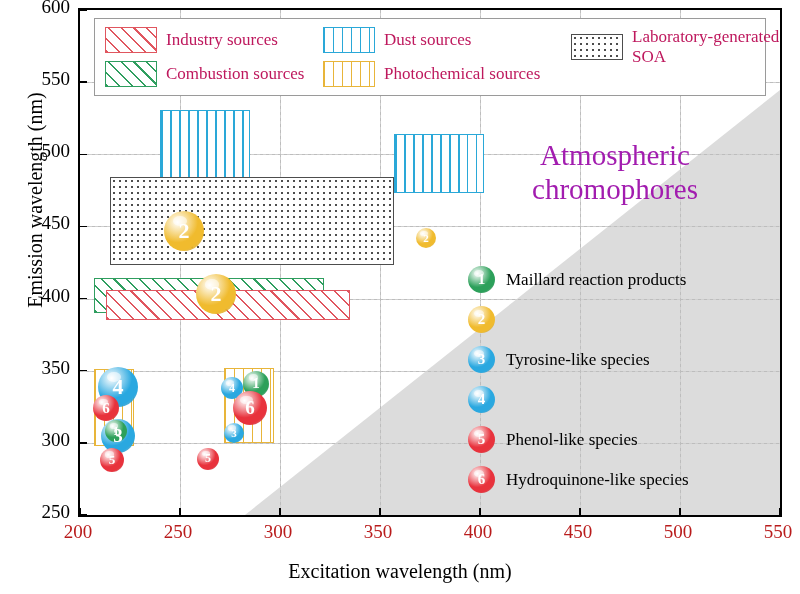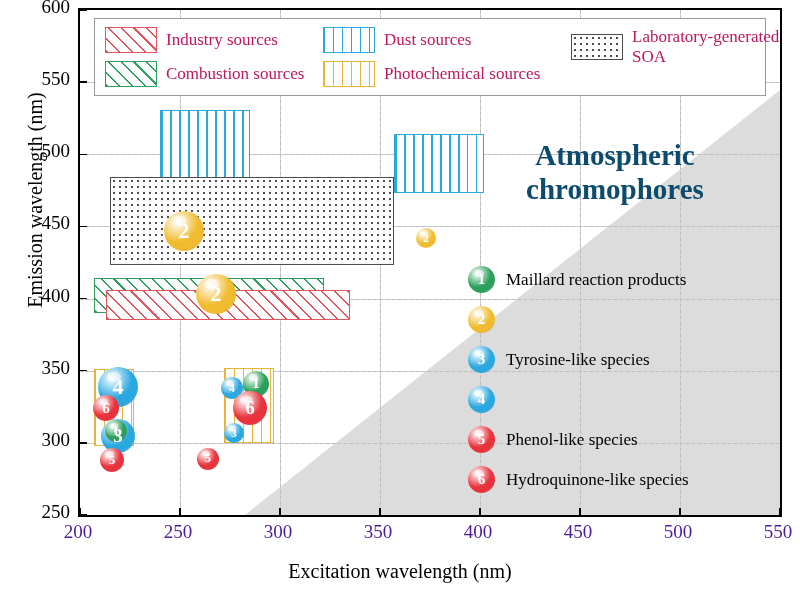--- a/index.html
+++ b/index.html
@@ -35,21 +35,21 @@
   .gl.h{height:1px;left:0;right:0;
         background-image:linear-gradient(to right,#bdbdbd 50%,transparent 50%);
         background-size:6px 1px;}
 
   
   .tick{position:absolute;background:#000;}
   .tick.x{width:1.5px;height:7px;bottom:0;}
   .tick.y{height:1.5px;width:7px;left:0;}
 
   
-  .xtl{position:absolute;font-size:19px;color:#4c1d95;text-align:center;width:60px;}
+  .xtl{position:absolute;font-size:19px;color:#b91c1c;text-align:center;width:60px;}
   .ytl{position:absolute;font-size:19px;color:#000;text-align:right;width:54px;}
   .axis-title{position:absolute;font-size:20px;color:#000;}
   #x-axis-title{left:0;width:800px;text-align:center;top:560px;}
   #y-axis-title{
     transform:rotate(-90deg);
     transform-origin:left top;
     left:24px;top:400px;width:400px;text-align:center;
   }
 
   
@@ -64,21 +64,21 @@
     background:#fff;
     box-sizing:border-box;
   }
   .leg-item{position:absolute;display:flex;align-items:center;}
   .leg-swatch{width:52px;height:26px;box-sizing:border-box;margin-right:9px;}
   .leg-label{font-size:17px;color:#be185d;white-space:nowrap;line-height:1.15;}
 
   
   .atm{
     position:absolute;right:10px;top:128px;width:310px;
-    text-align:center;color:#0c4a6e;font-weight:bold;font-size:29px;line-height:1.18;
+    text-align:center;color:#a21caf;font-weight:normal;font-size:29px;line-height:1.18;
   }
   .splist{position:absolute;left:388px;top:254px;width:310px;}
   .sp-row{display:flex;align-items:center;height:31px;margin-bottom:9px;}
   .sp-label{font-size:17px;color:#000;margin-left:11px;white-space:nowrap;}
 
   
   .ball{
     border-radius:50%;
     display:flex;align-items:center;justify-content:center;
     color:#fff;font-weight:bold;

